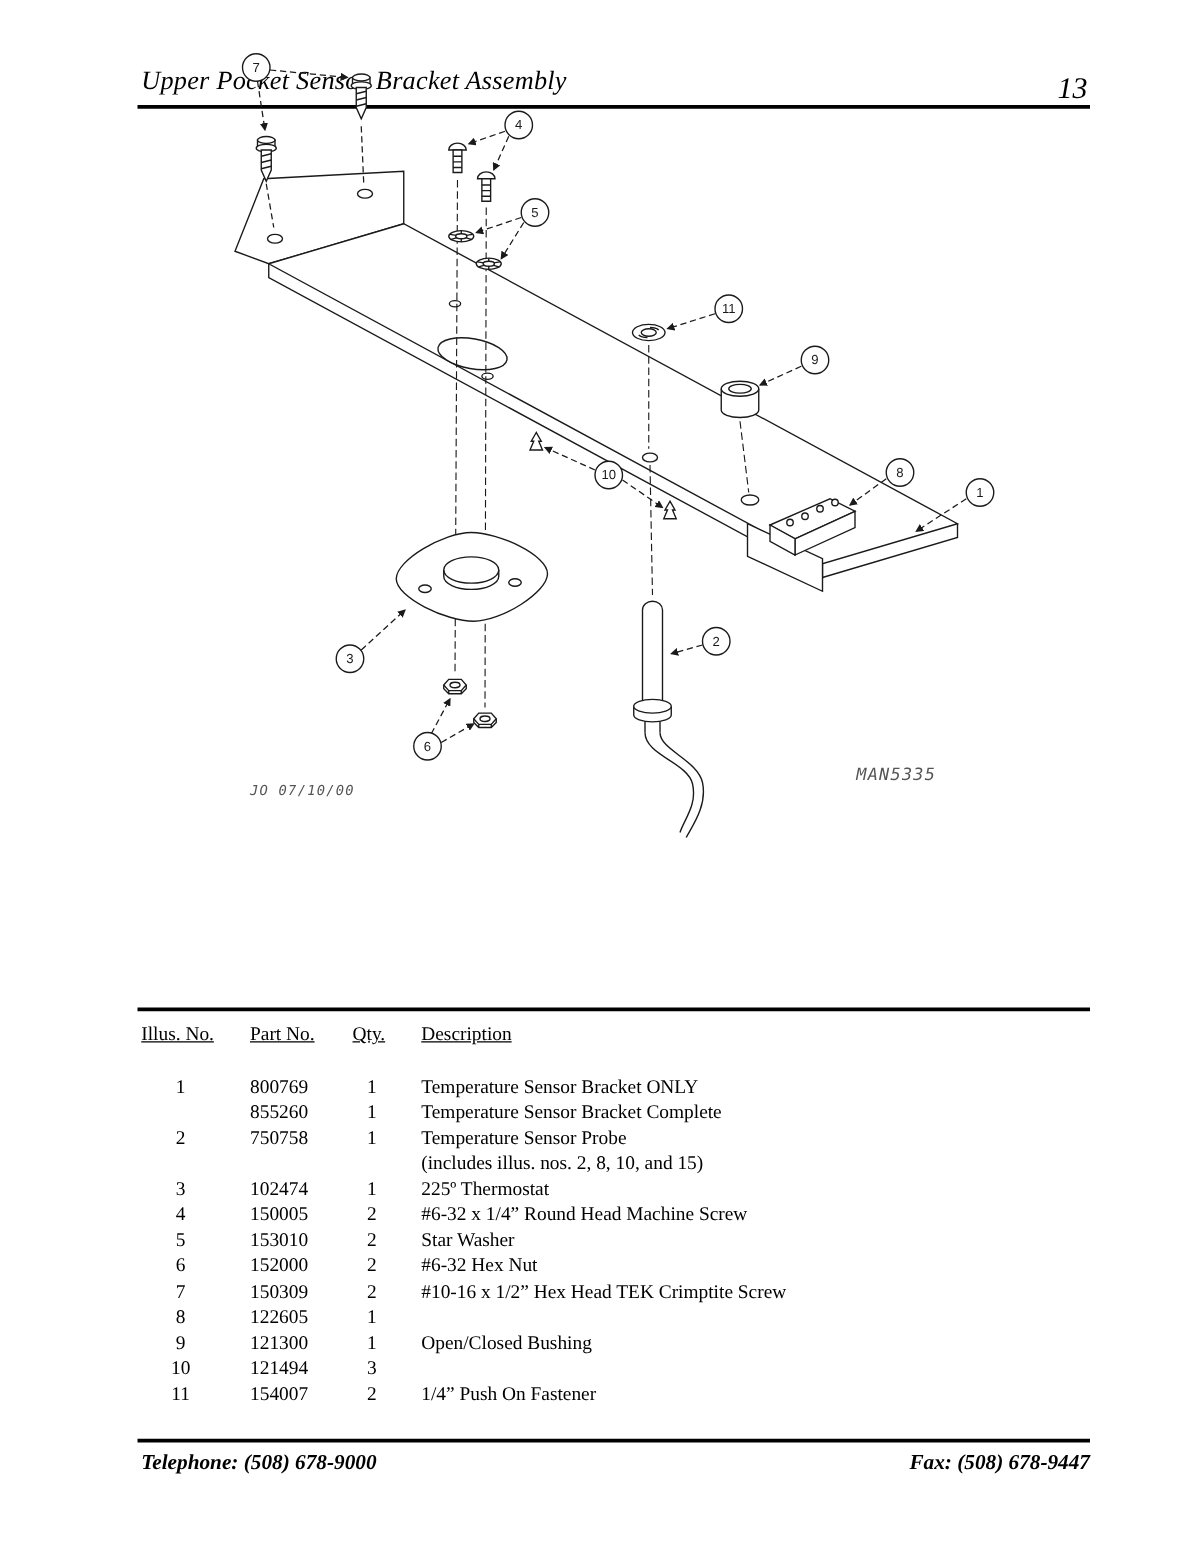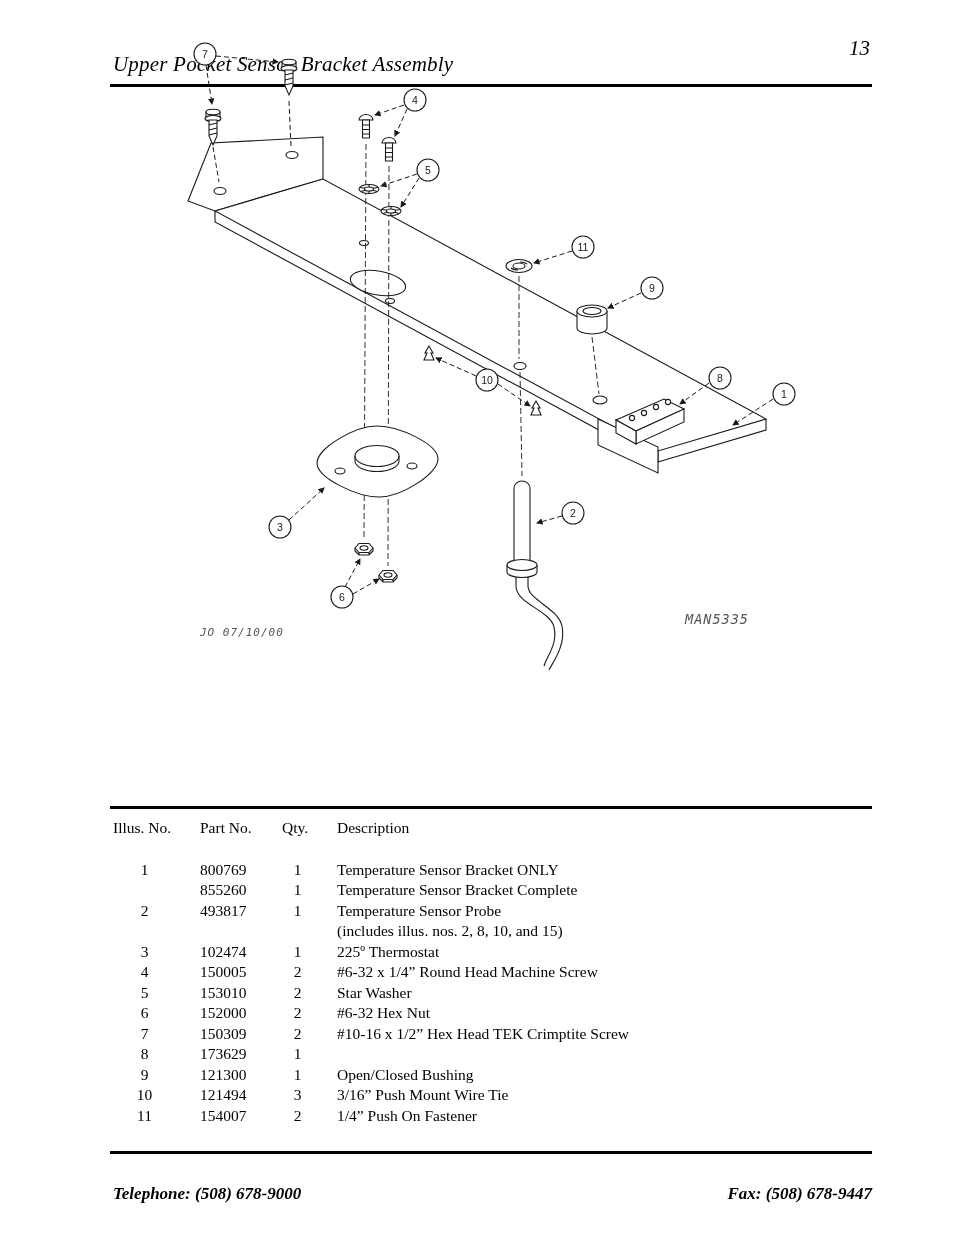--- a/index.html
+++ b/index.html
@@ -6,21 +6,21 @@
   .page {
     position:relative; width:954px; height:1235px; background:#fff;
     font-family:"Liberation Serif", serif; color:#000; overflow:hidden;
   }
   
   .hdr-title {
     position:absolute; top:52px; left:113px; font-style:italic;
     font-size:21px; letter-spacing:.2px;
   }
   .hdr-page {
-    position:absolute; top:36px; right:84px; font-style:italic; font-size:21px;
+    position:absolute; top:58px; right:84px; font-style:italic; font-size:24px;
   }
   .rule { position:absolute; left:110px; width:762px; height:3px; background:#000; }
   .rule-header { top:84px; }
   .rule-table-top { top:806px; }
   .rule-table-bottom { top:1151px; }
   
   .diagram { position:absolute; top:0; left:0; }
   .ln   { fill:none; stroke:#1a1a1a; stroke-width:1.1; }
   .pt   { fill:#ffffff; stroke:#1a1a1a; stroke-width:1.1; }
   .ld   { fill:none; stroke:#1a1a1a; stroke-width:1; stroke-dasharray:5 3; }
@@ -31,28 +31,28 @@
     text-anchor:middle; fill:#1a1a1a;
   }
   text.dwg {
     font-family:"DejaVu Sans Mono", monospace; font-style:italic;
     fill:#555; letter-spacing:1px;
   }
   
   .parts { position:absolute; top:818px; left:113px; width:759px; font-size:15.5px; }
   .thead, .trow { display:grid; grid-template-columns:87px 82px 55px 1fr; height:20.5px; line-height:20.5px; }
   .thead { height:20.5px; }
-  .thead .tcell { }
+  .thead .tcell { text-decoration:underline; }
   .tbody { margin-top:21px; }
   .tcell { white-space:nowrap; overflow:visible; }
   .tc-illus { text-align:center; padding-right:24px; }
   .tc-qty   { text-align:center; padding-right:24px; }
   .thead .tc-illus, .thead .tc-qty { text-align:left; padding-right:0; }
   
-  .foot { position:absolute; top:1184px; left:113px; right:82px;
+  .foot { position:absolute; top:1160px; left:113px; right:82px;
           font-style:italic; font-weight:bold; font-size:17px; }
   .foot .fax { position:absolute; right:0; top:0; }
 </style>
 </head>
 <body>
 
 <div class="page">
 
   <div class="hdr-title">Upper Pocket Sensor Bracket Assembly</div>
   <div class="hdr-page">13</div>
@@ -263,21 +263,21 @@
           <div class="tcell tc-desc">Temperature Sensor Bracket ONLY</div>
         </div>
         <div class="trow">
           <div class="tcell tc-illus"></div>
           <div class="tcell tc-part">855260</div>
           <div class="tcell tc-qty">1</div>
           <div class="tcell tc-desc">Temperature Sensor Bracket Complete</div>
         </div>
         <div class="trow">
           <div class="tcell tc-illus">2</div>
-          <div class="tcell tc-part">493817</div>
+          <div class="tcell tc-part">750758</div>
           <div class="tcell tc-qty">1</div>
           <div class="tcell tc-desc">Temperature Sensor Probe</div>
         </div>
         <div class="trow">
           <div class="tcell tc-illus"></div>
           <div class="tcell tc-part"></div>
           <div class="tcell tc-qty"></div>
           <div class="tcell tc-desc">(includes illus. nos. 2, 8, 10, and 15)</div>
         </div>
         <div class="trow">
@@ -305,34 +305,33 @@
           <div class="tcell tc-desc">#6-32 Hex Nut</div>
         </div>
         <div class="trow">
           <div class="tcell tc-illus">7</div>
           <div class="tcell tc-part">150309</div>
           <div class="tcell tc-qty">2</div>
           <div class="tcell tc-desc">#10-16 x 1/2” Hex Head TEK Crimptite Screw</div>
         </div>
         <div class="trow">
           <div class="tcell tc-illus">8</div>
-          <div class="tcell tc-part">173629</div>
+          <div class="tcell tc-part">122605</div>
           <div class="tcell tc-qty">1</div>
         </div>
         <div class="trow">
           <div class="tcell tc-illus">9</div>
           <div class="tcell tc-part">121300</div>
           <div class="tcell tc-qty">1</div>
           <div class="tcell tc-desc">Open/Closed Bushing</div>
         </div>
         <div class="trow">
           <div class="tcell tc-illus">10</div>
           <div class="tcell tc-part">121494</div>
           <div class="tcell tc-qty">3</div>
-          <div class="tcell tc-desc">3/16” Push Mount Wire Tie</div>
         </div>
         <div class="trow">
           <div class="tcell tc-illus">11</div>
           <div class="tcell tc-part">154007</div>
           <div class="tcell tc-qty">2</div>
           <div class="tcell tc-desc">1/4” Push On Fastener</div>
         </div>
       </div>
   </div>
 

